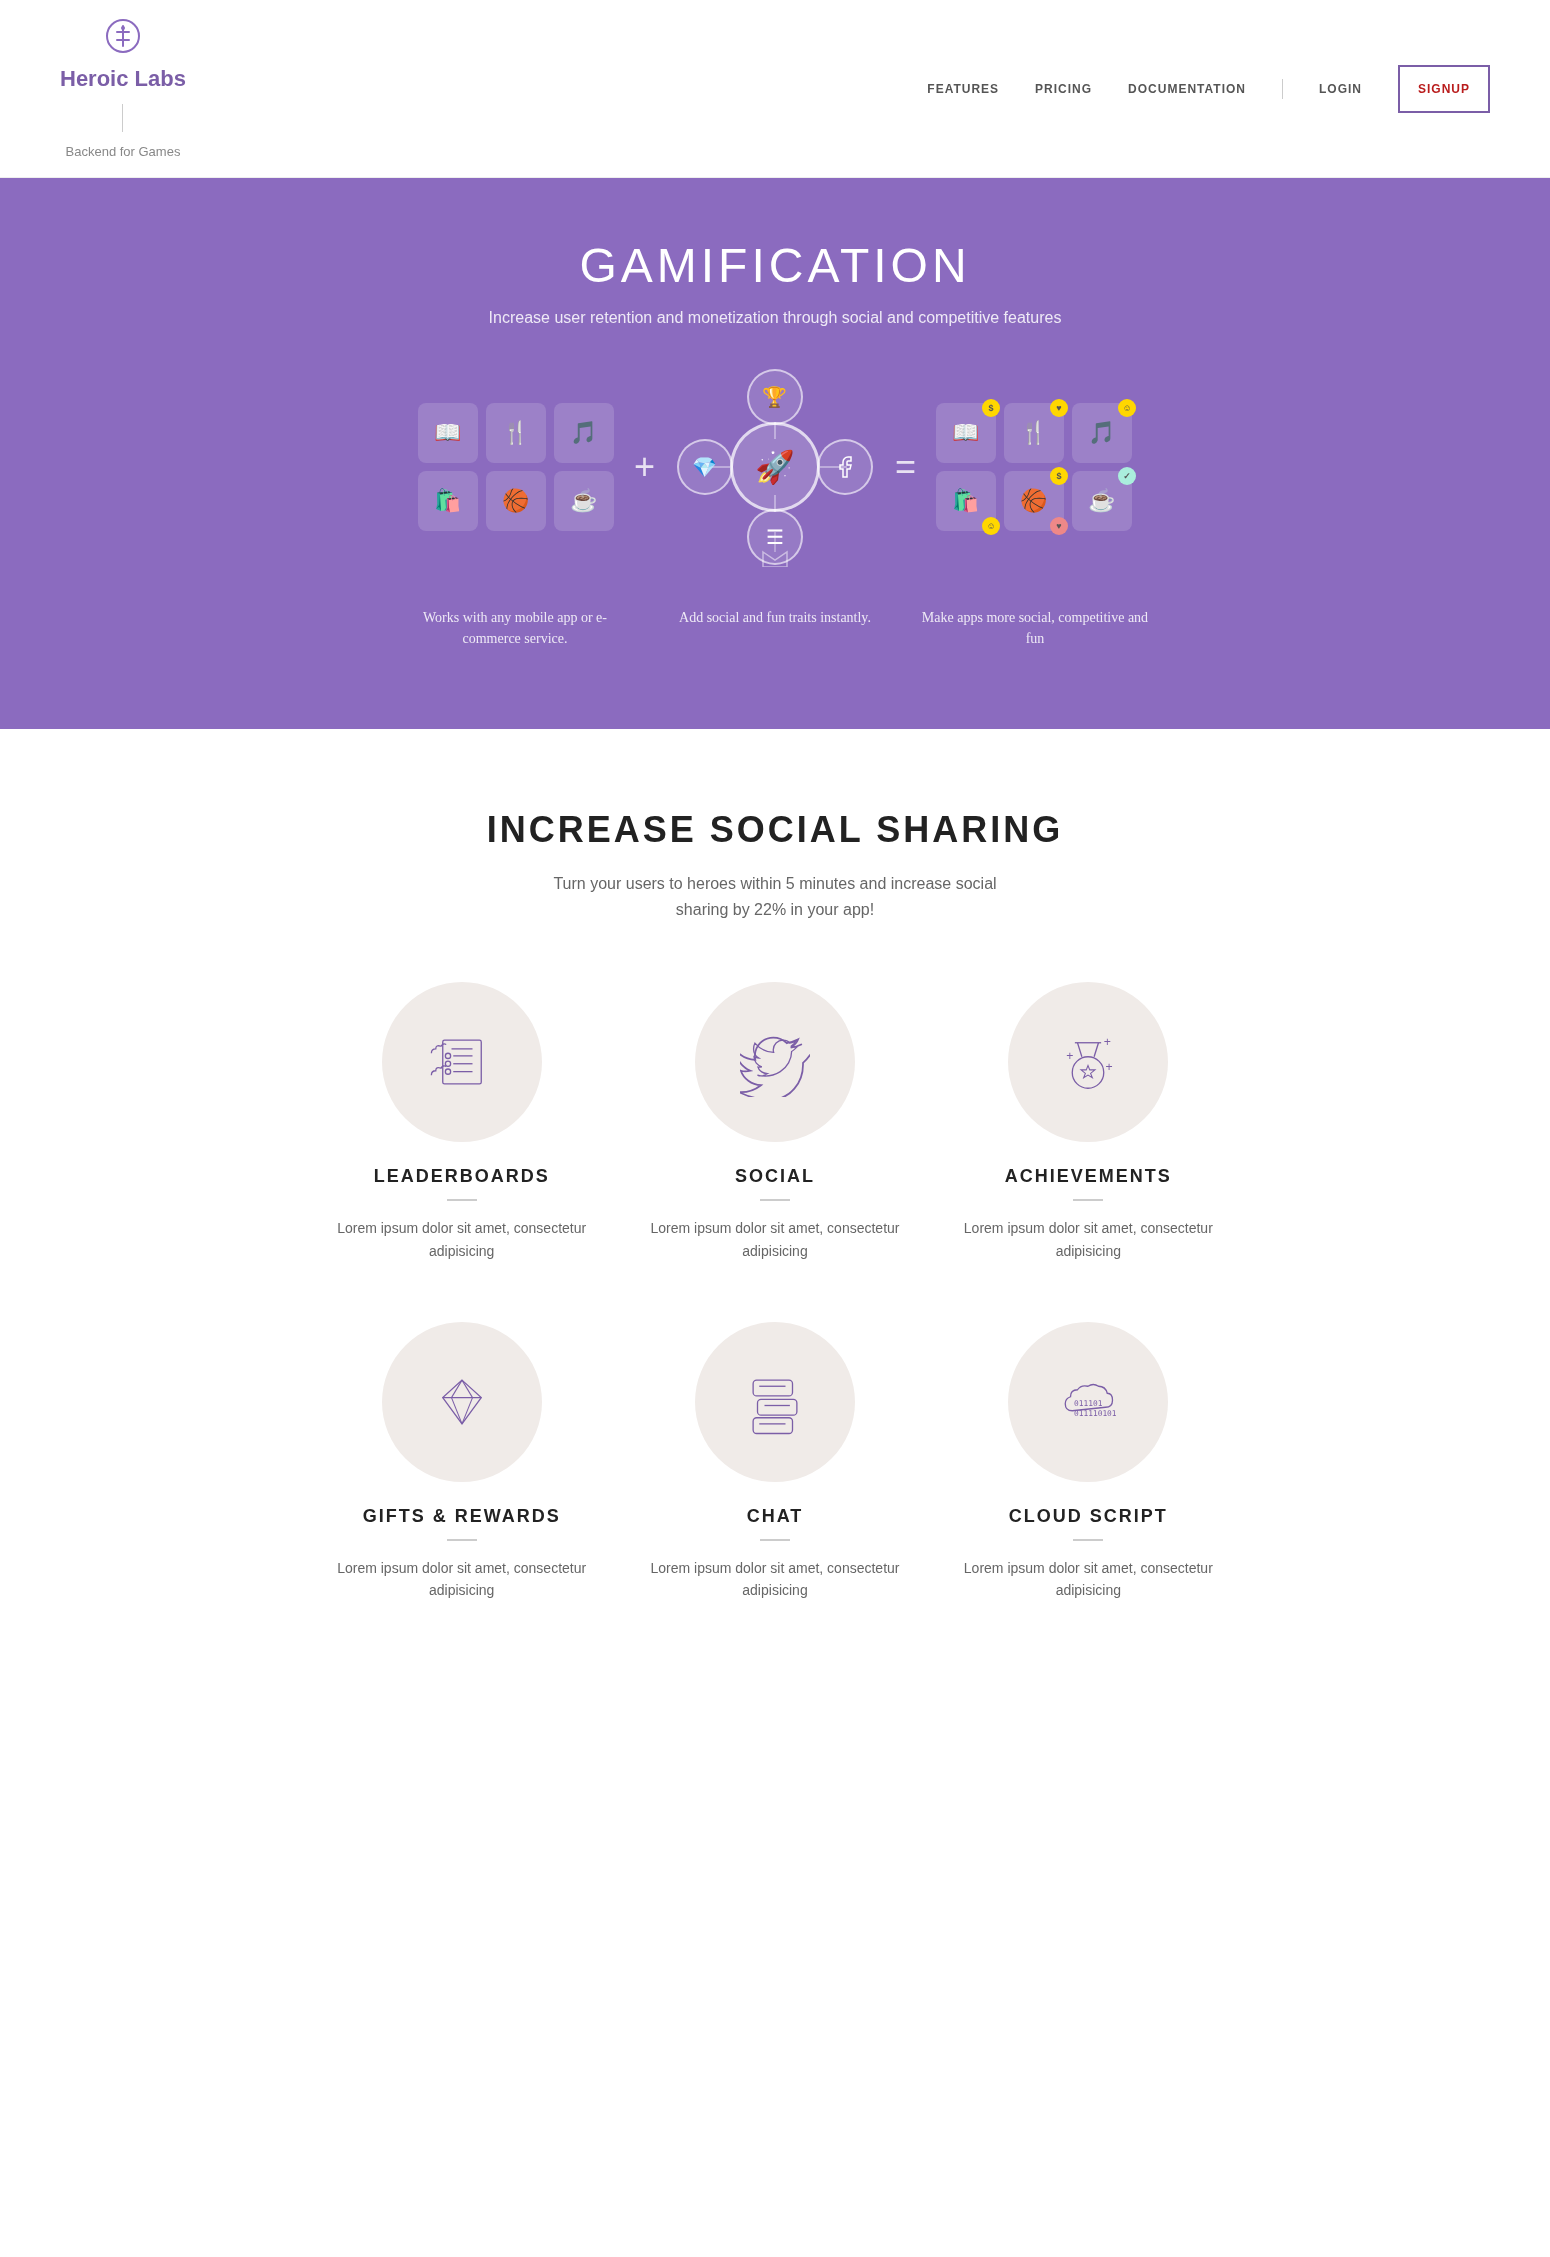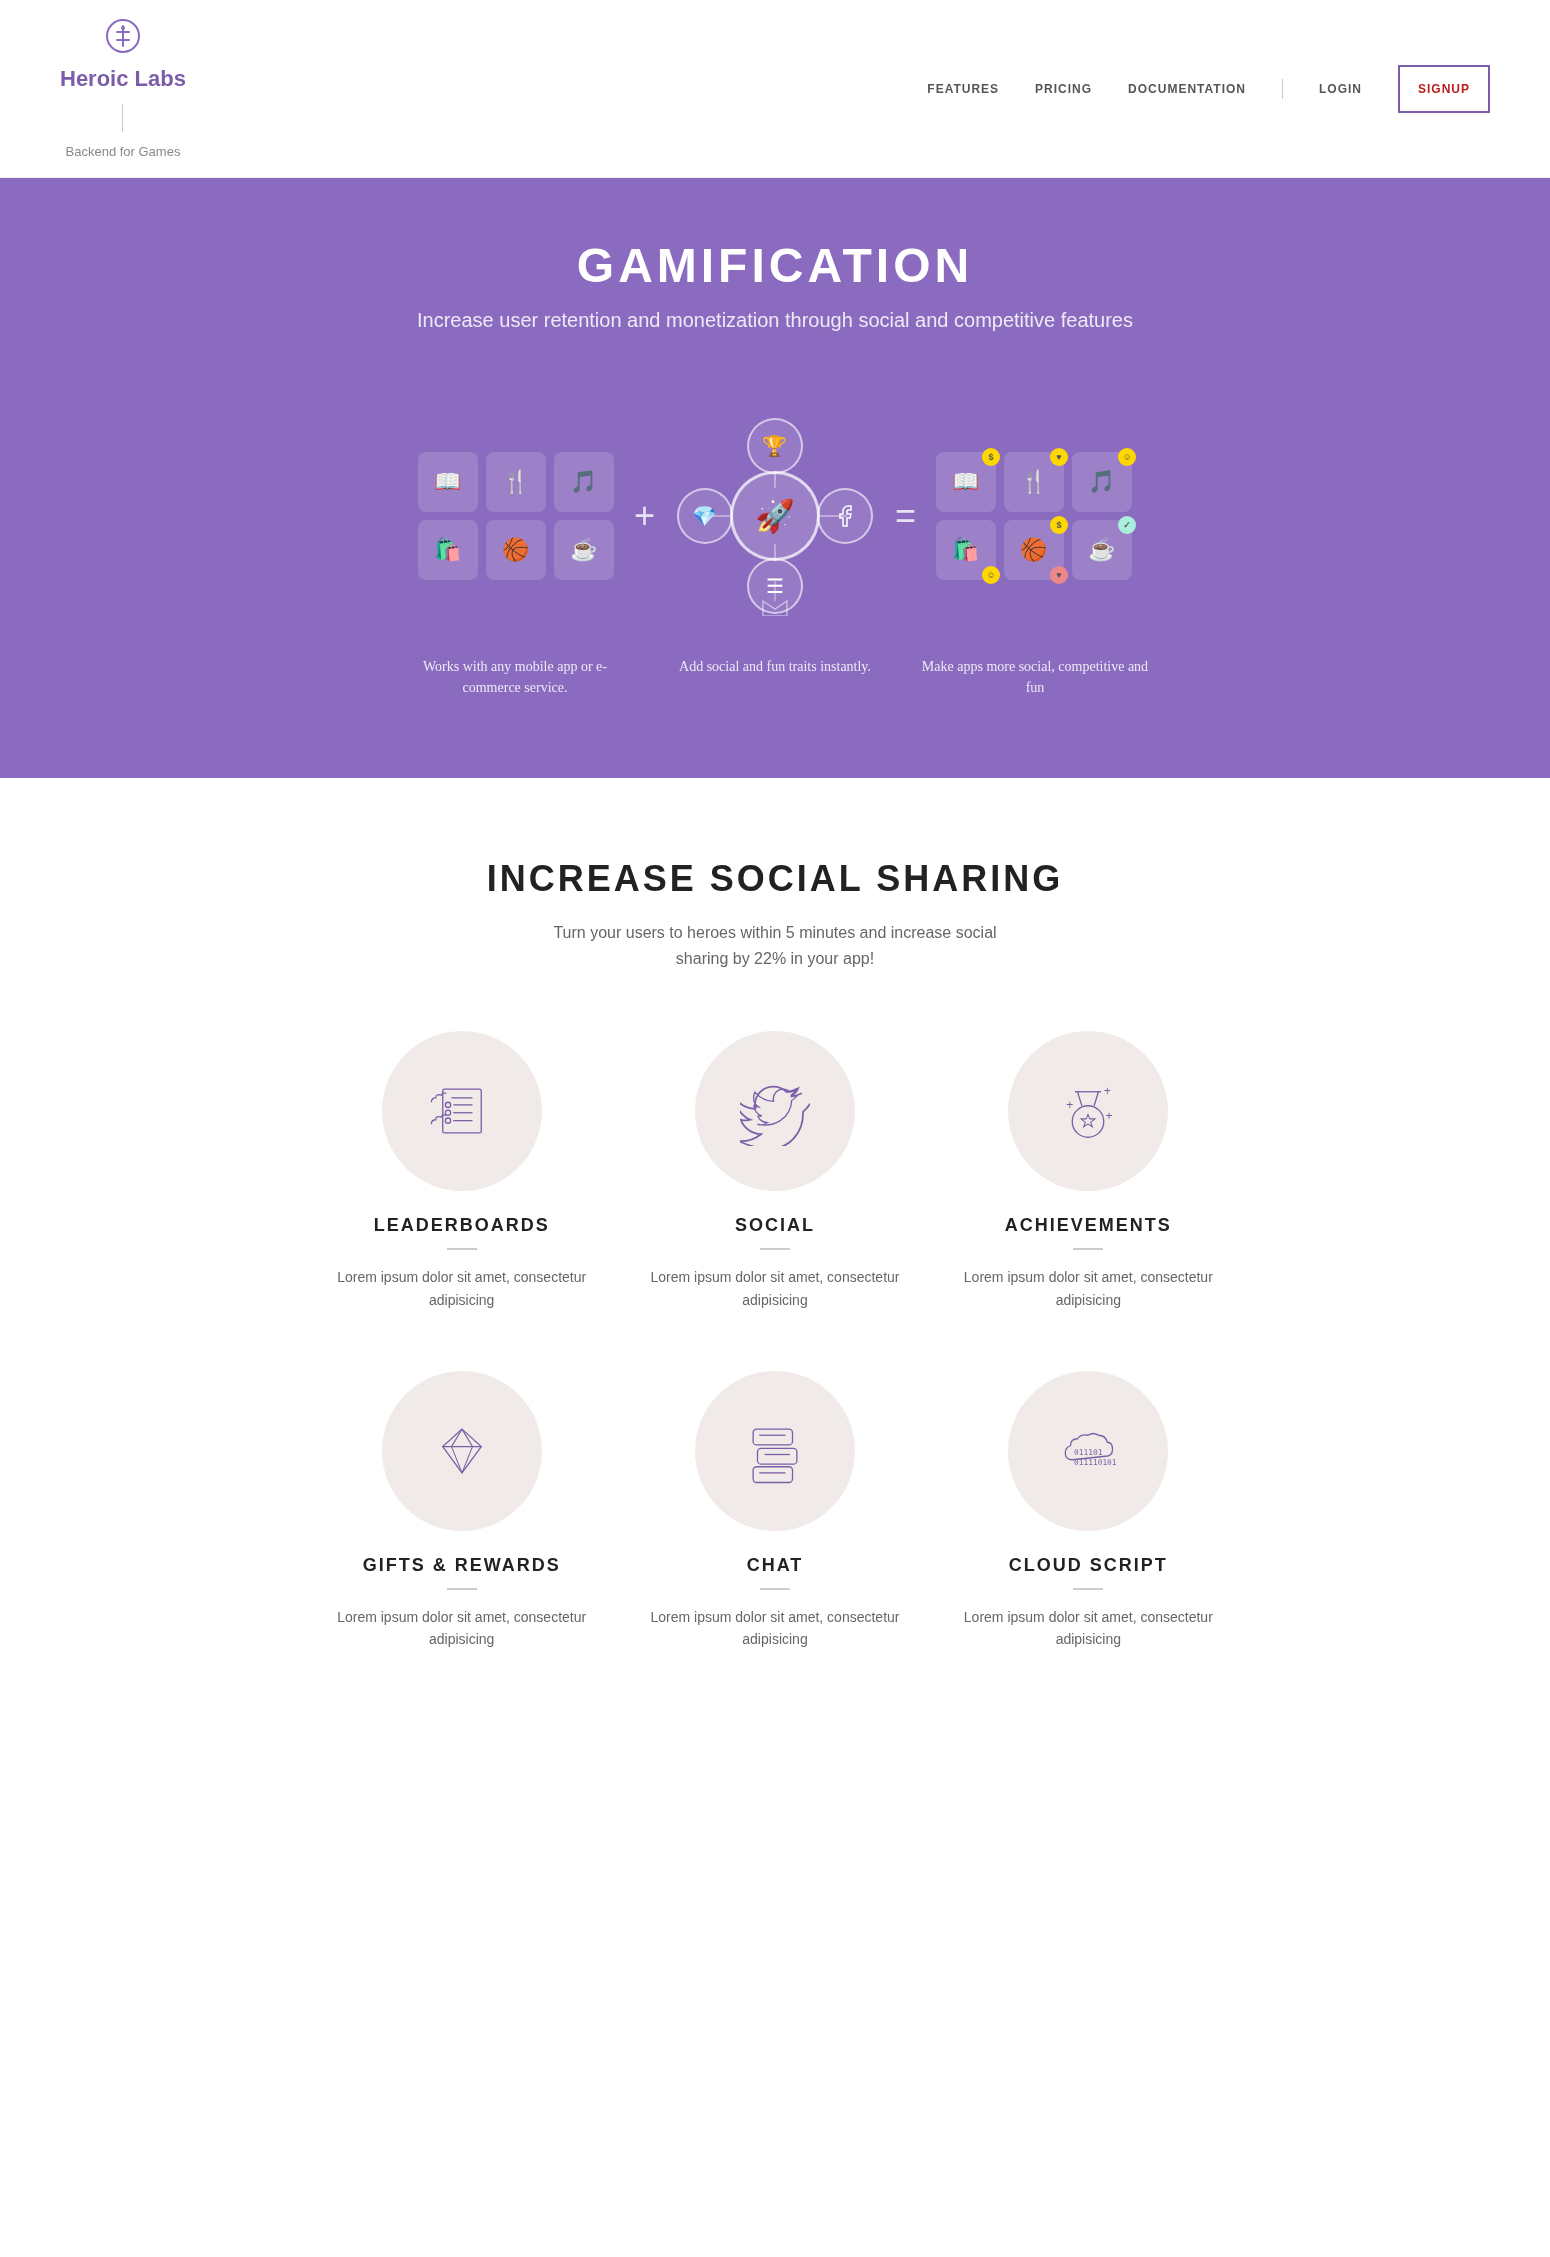--- a/index.html
+++ b/index.html
@@ -74,29 +74,29 @@
 
     
     .hero {
       background: #8b6bbf;
       padding: 60px 60px 80px;
       text-align: center;
       color: #fff;
     }
     .hero-title {
       font-size: 48px;
-      font-weight: 700;
+      font-weight: 400;
       letter-spacing: 4px;
       text-transform: uppercase;
       margin-bottom: 16px;
     }
     .hero-subtitle {
-      font-size: 20px;
+      font-size: 16px;
       color: rgba(255,255,255,0.85);
-      margin-bottom: 84px;
+      margin-bottom: 40px;
     }
 
     
     .gamif-diagram {
       display: flex;
       align-items: center;
       justify-content: center;
       gap: 20px;
       margin-bottom: 40px;
     }

